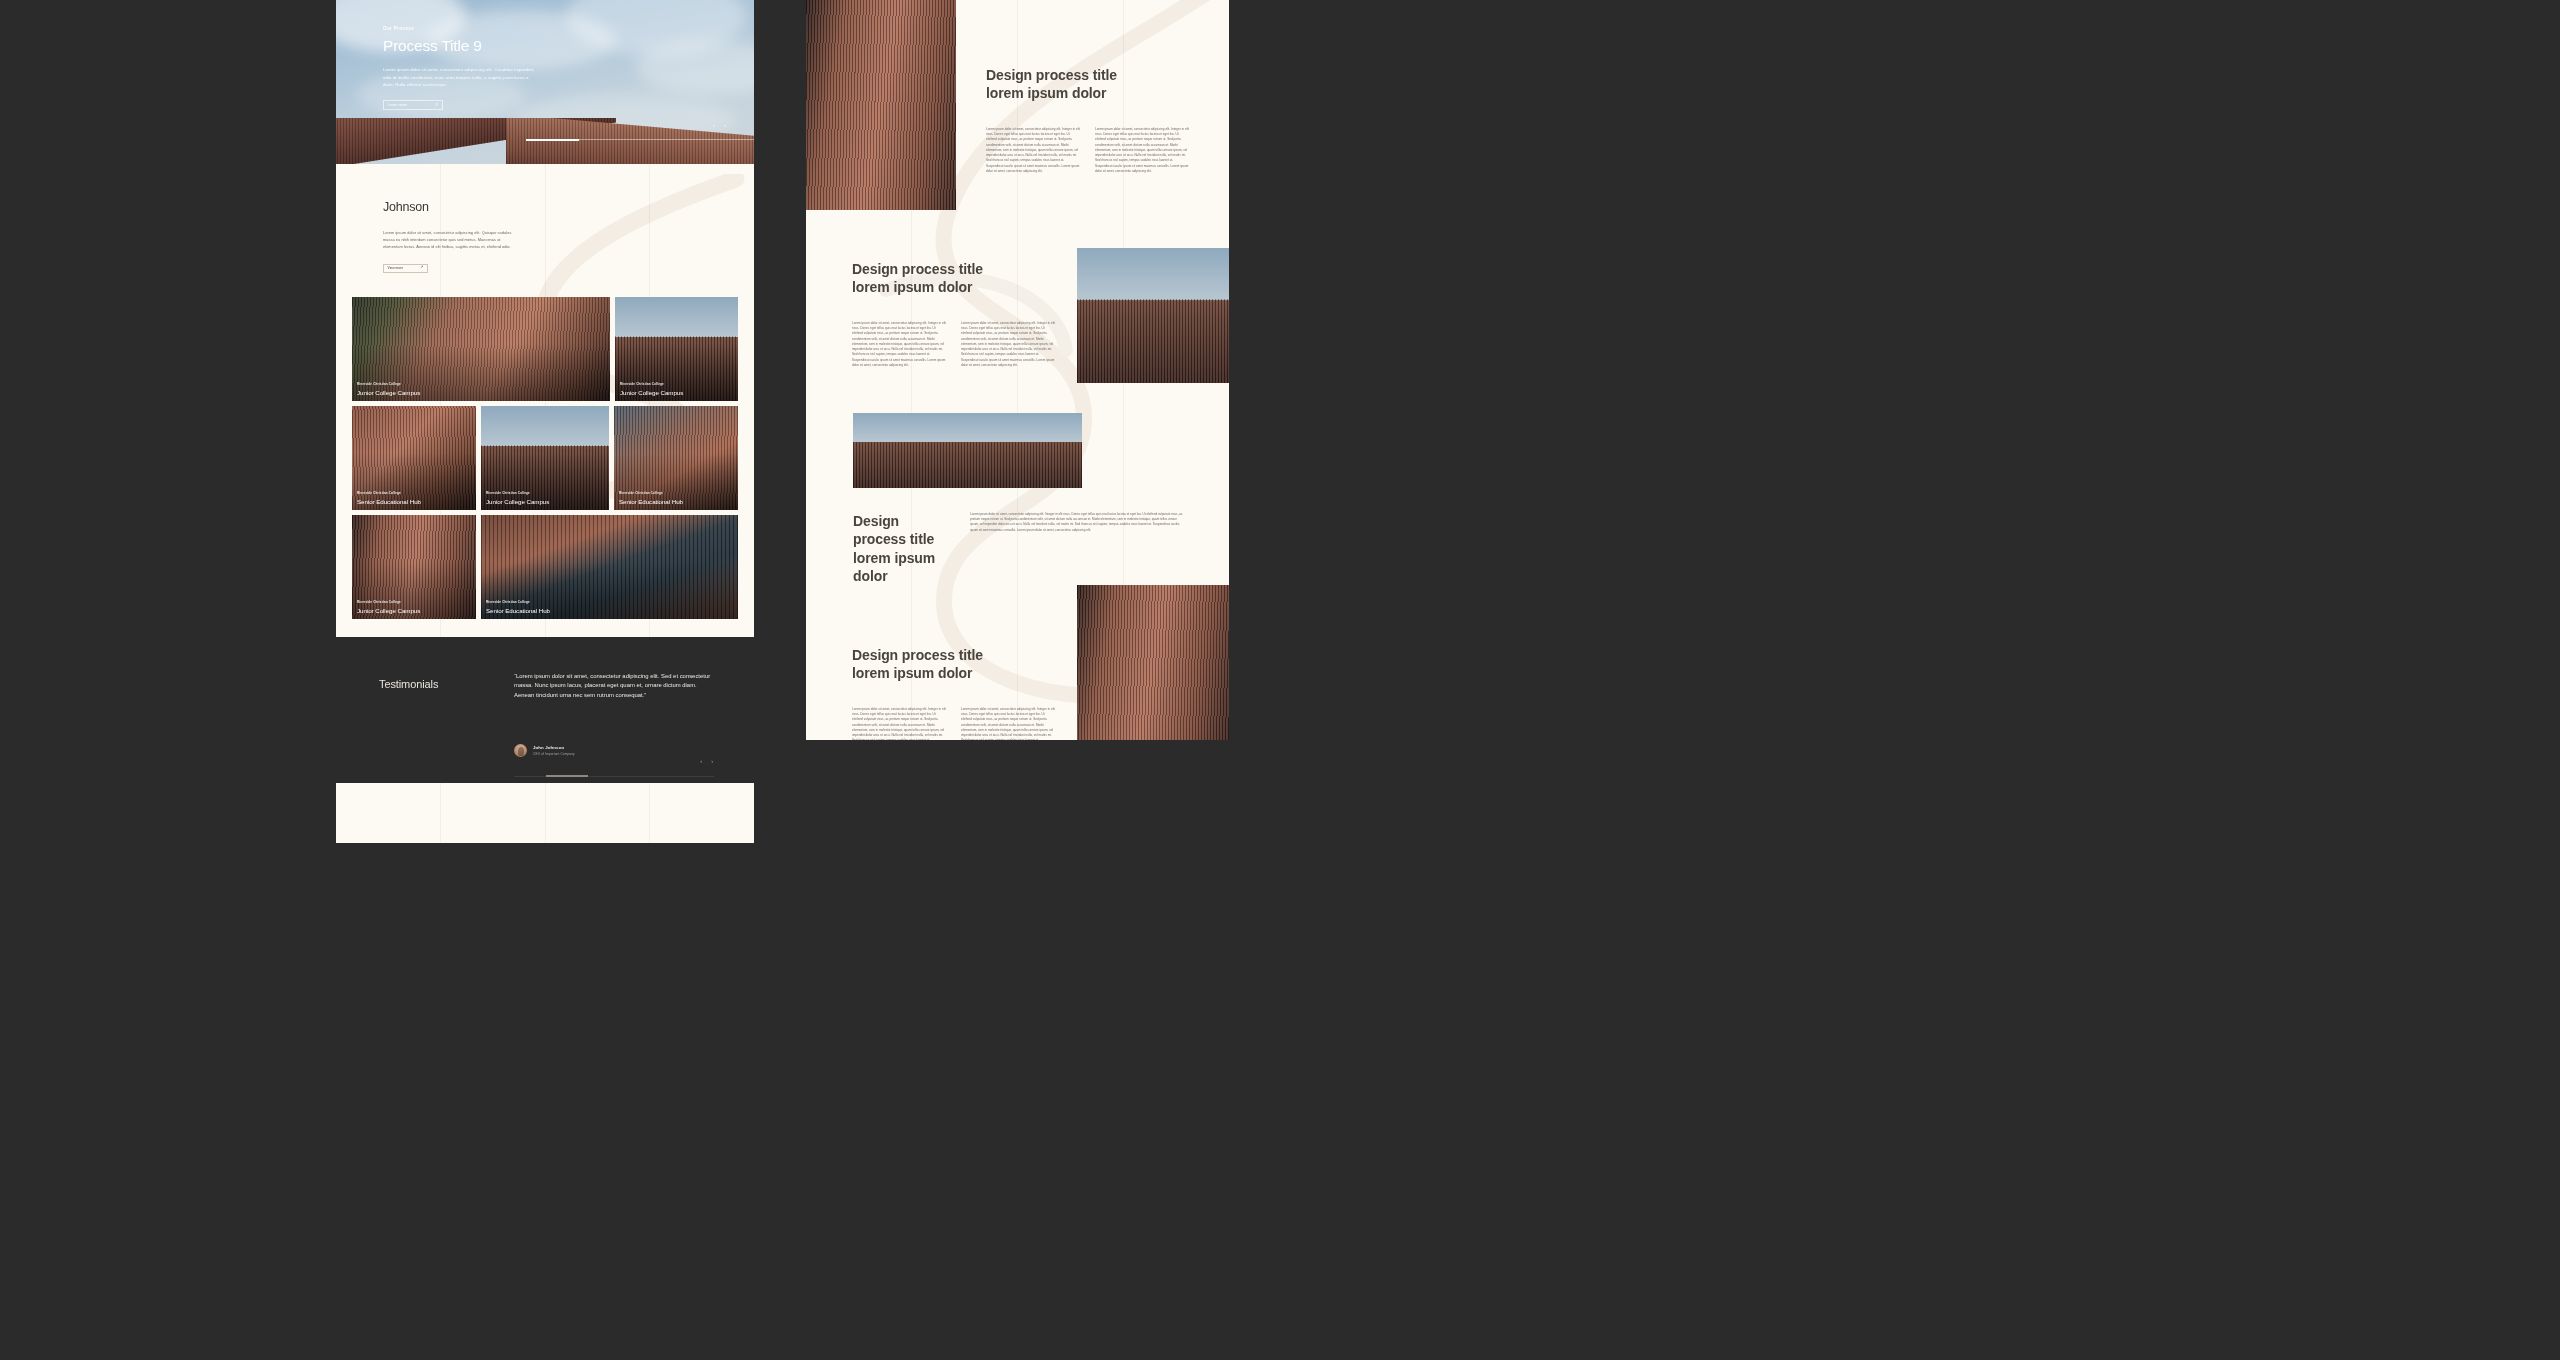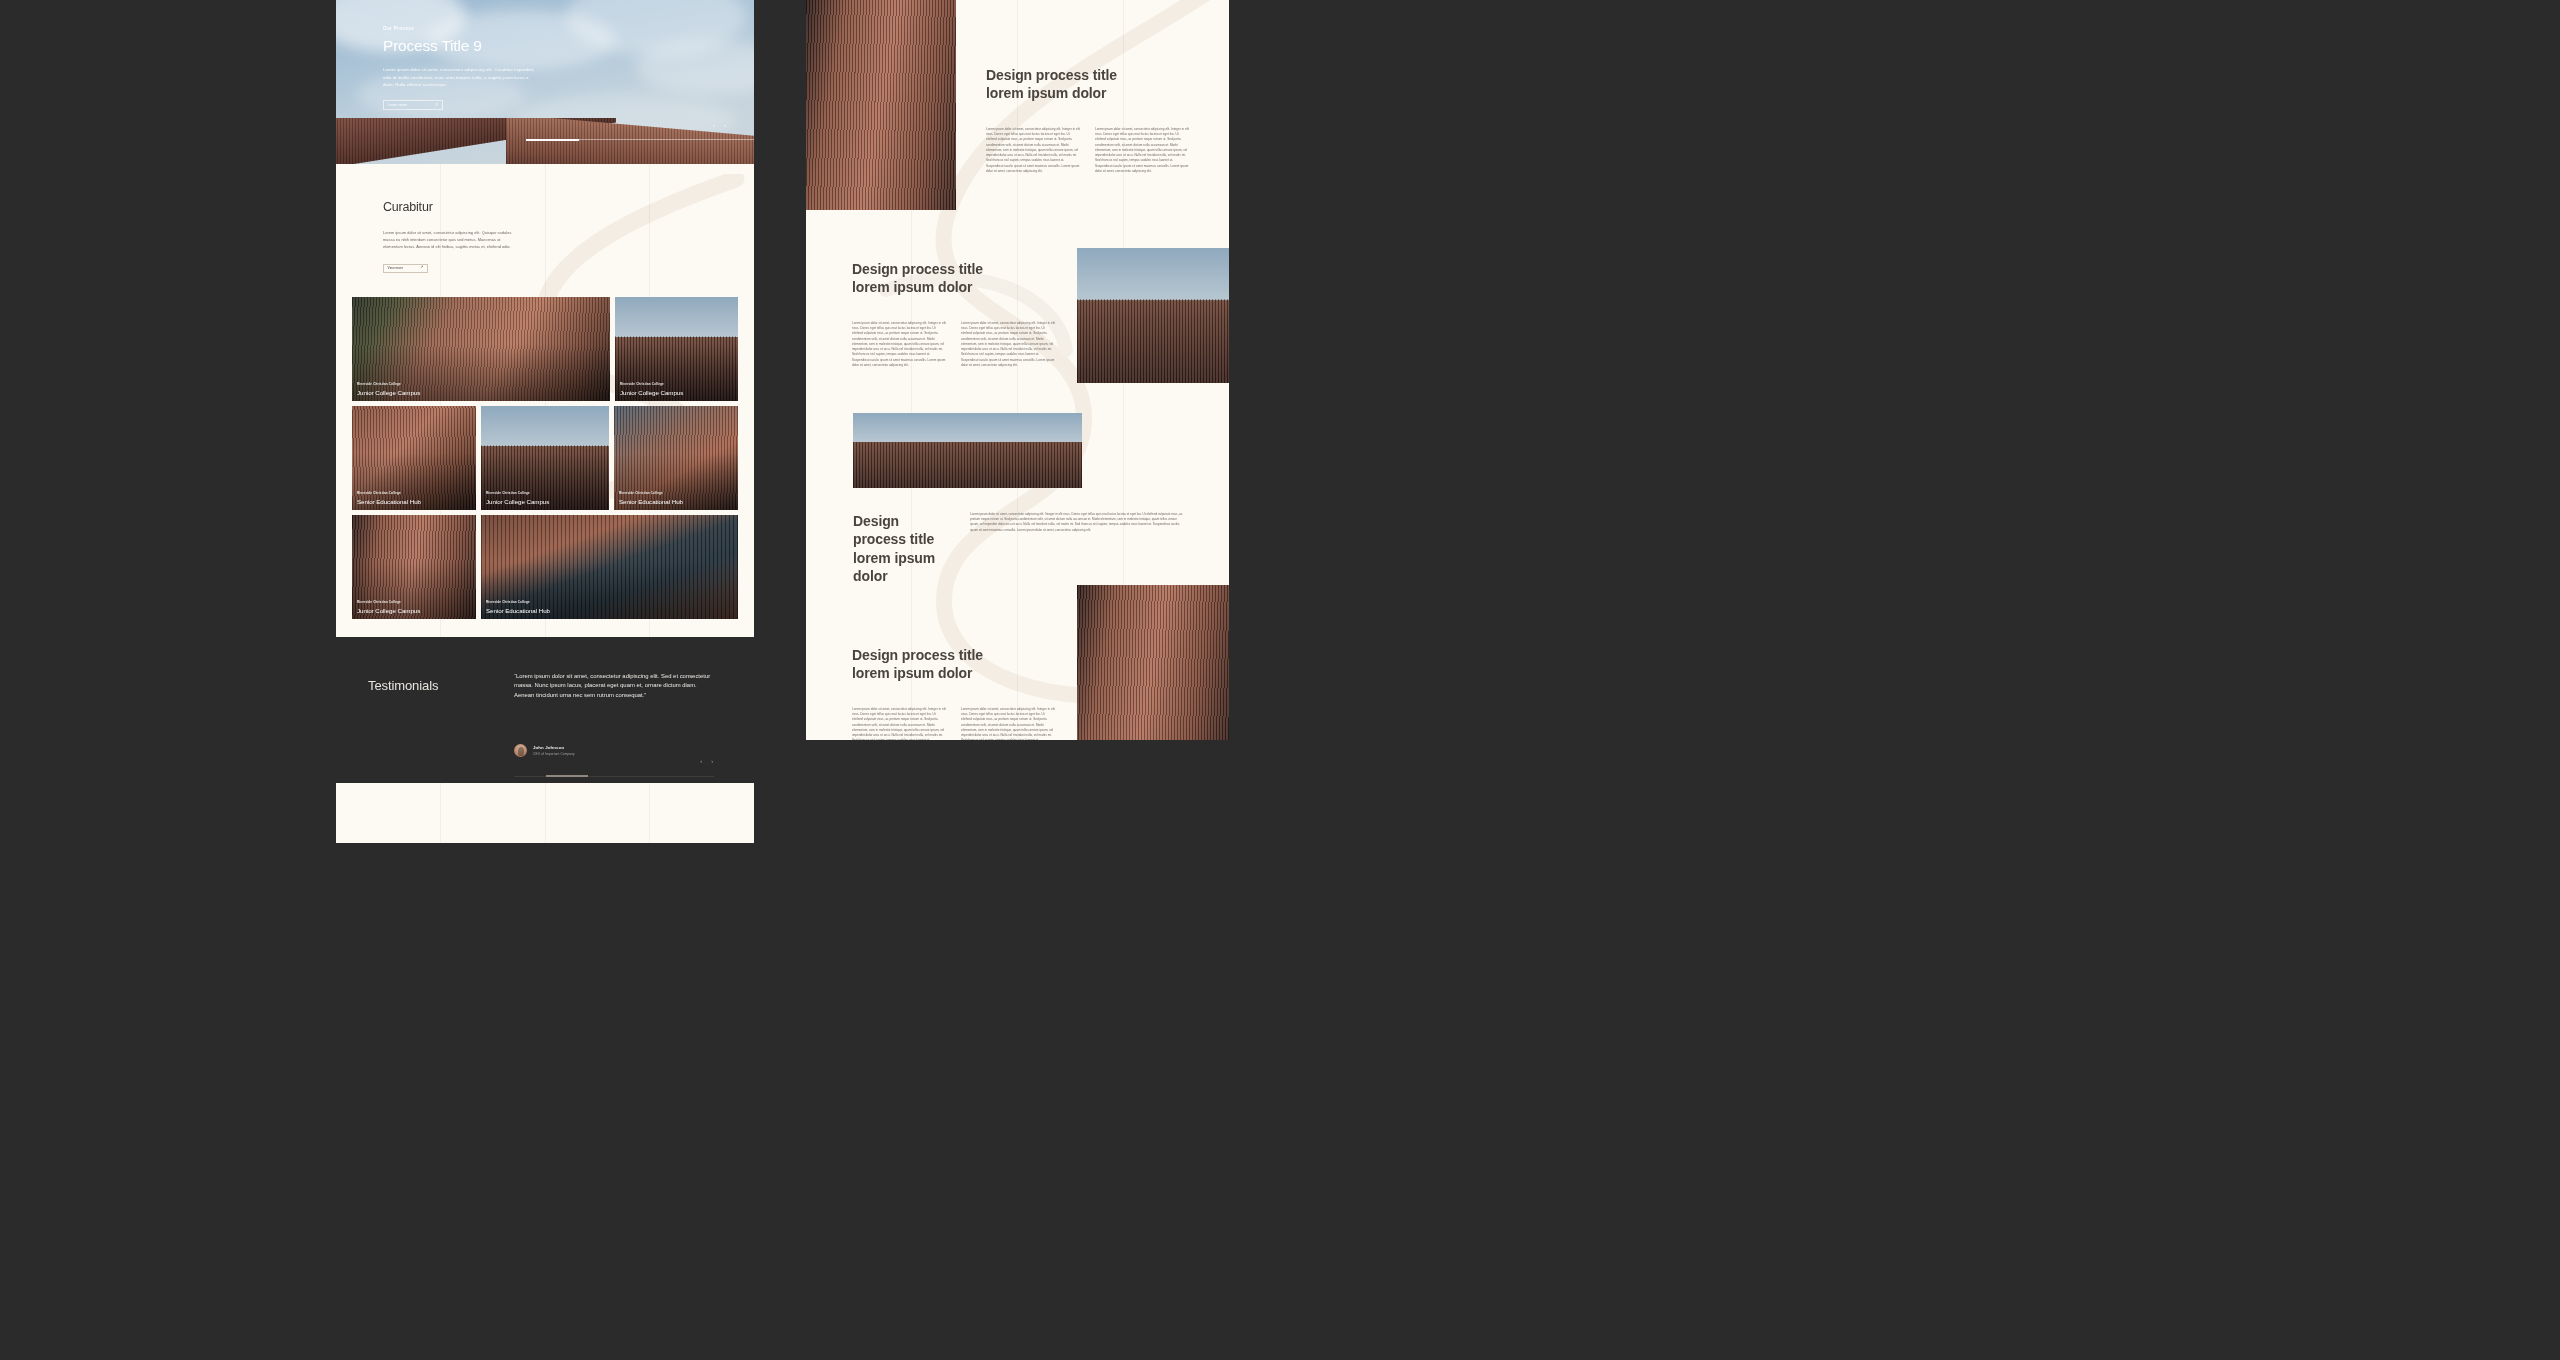--- a/index.html
+++ b/index.html
@@ -164,22 +164,22 @@
   .ph-dusk { background:linear-gradient(150deg,#53616d 0%,#8c6354 35%,#a9664e 60%,#36231c 100%); }
   .ph-dusk::after {
     content:""; position:absolute; inset:0;
     background:repeating-linear-gradient(91deg,
       rgba(0,0,0,0.28) 0 1px, rgba(255,255,255,0.08) 1px 3px);
   }
 
   
   .testimonials { position:relative; background:#2b2b2b; width:418px; height:146px; }
   .t-title {
-    position:absolute; left:32px; top:41px; color:#e8e4df;
-    font-size:13px; font-weight:300; letter-spacing:-0.1px;
+    position:absolute; left:43px; top:41px; color:#e8e4df;
+    font-size:11px; font-weight:300; letter-spacing:-0.1px;
   }
   .t-quote {
     position:absolute; left:178px; top:35px; width:200px;
     color:#ede9e4; font-size:5.9px; line-height:1.58; font-weight:300;
   }
   .t-person { position:absolute; left:178px; top:107px; display:flex; align-items:center; gap:6px; }
   .t-avatar {
     width:13px; height:13px; border-radius:50%;
     background:radial-gradient(circle at 50% 35%, #d9b9a2 0%, #b98a6d 55%, #8a5f47 100%);
     position:relative; overflow:hidden;
@@ -269,21 +269,21 @@
       </div>
       <div class="guides">
         <span></span>
           <span></span>
           <span></span>
           <span></span>
       </div>
 
       <div class="projects-inner">
         <div class="projects-head">
-          <h2 class="projects-title">Curabitur</h2>
+          <h2 class="projects-title">Johnson</h2>
           <p class="projects-desc">Lorem ipsum dolor sit amet, consectetur adipiscing elit. Quisque sodales massa eu nibh interdum consectetur quis sed metus. Maecenas at elementum lectus. Aenean id elit finibus, sagittis metus et, eleifend odio.</p>
           <div class="btn-light">
             <span>View more</span>
             <span class="arrow">↗</span>
           </div>
         </div>
 
         <div class="grid">
 
           <div class="grid-row">

